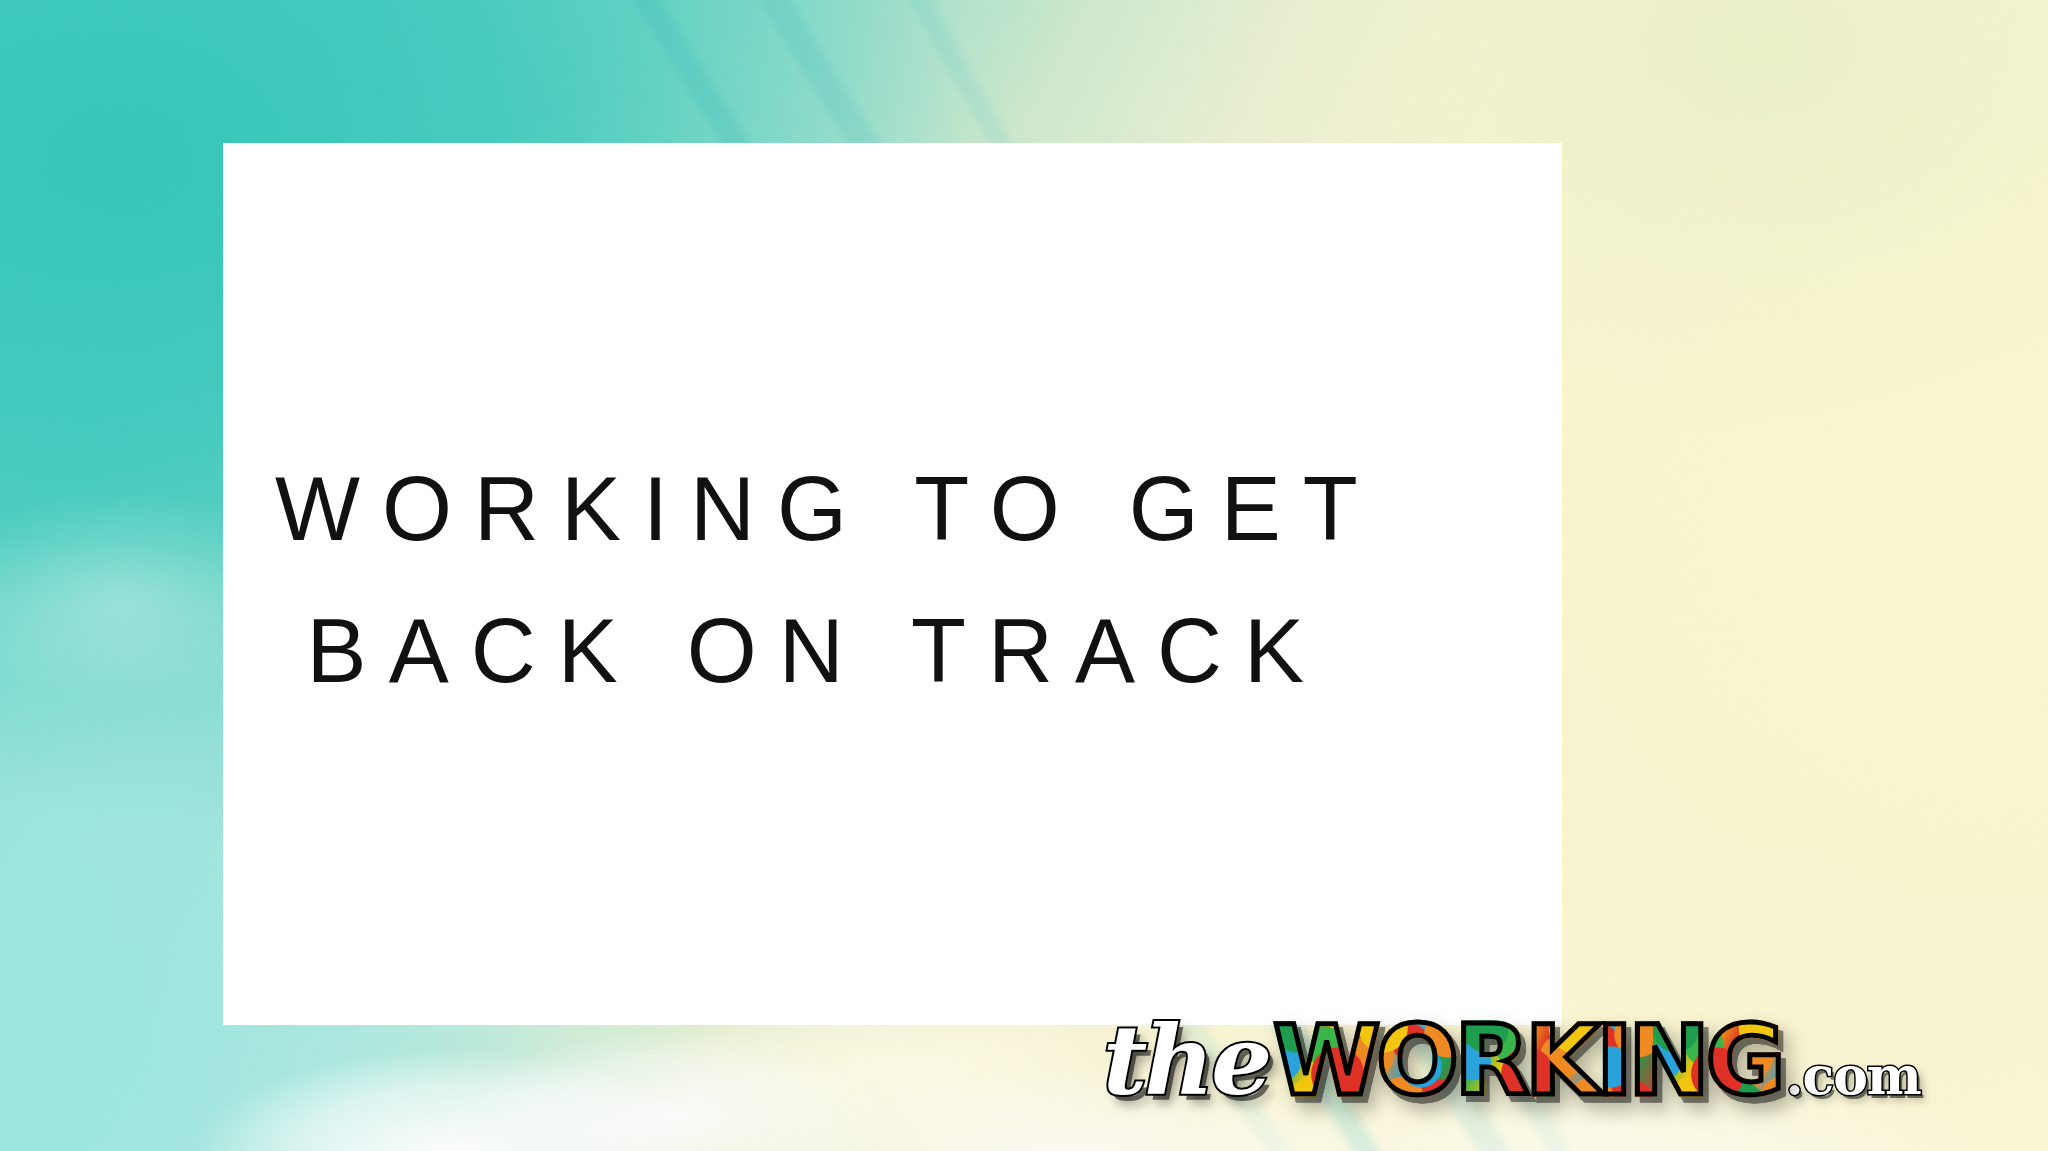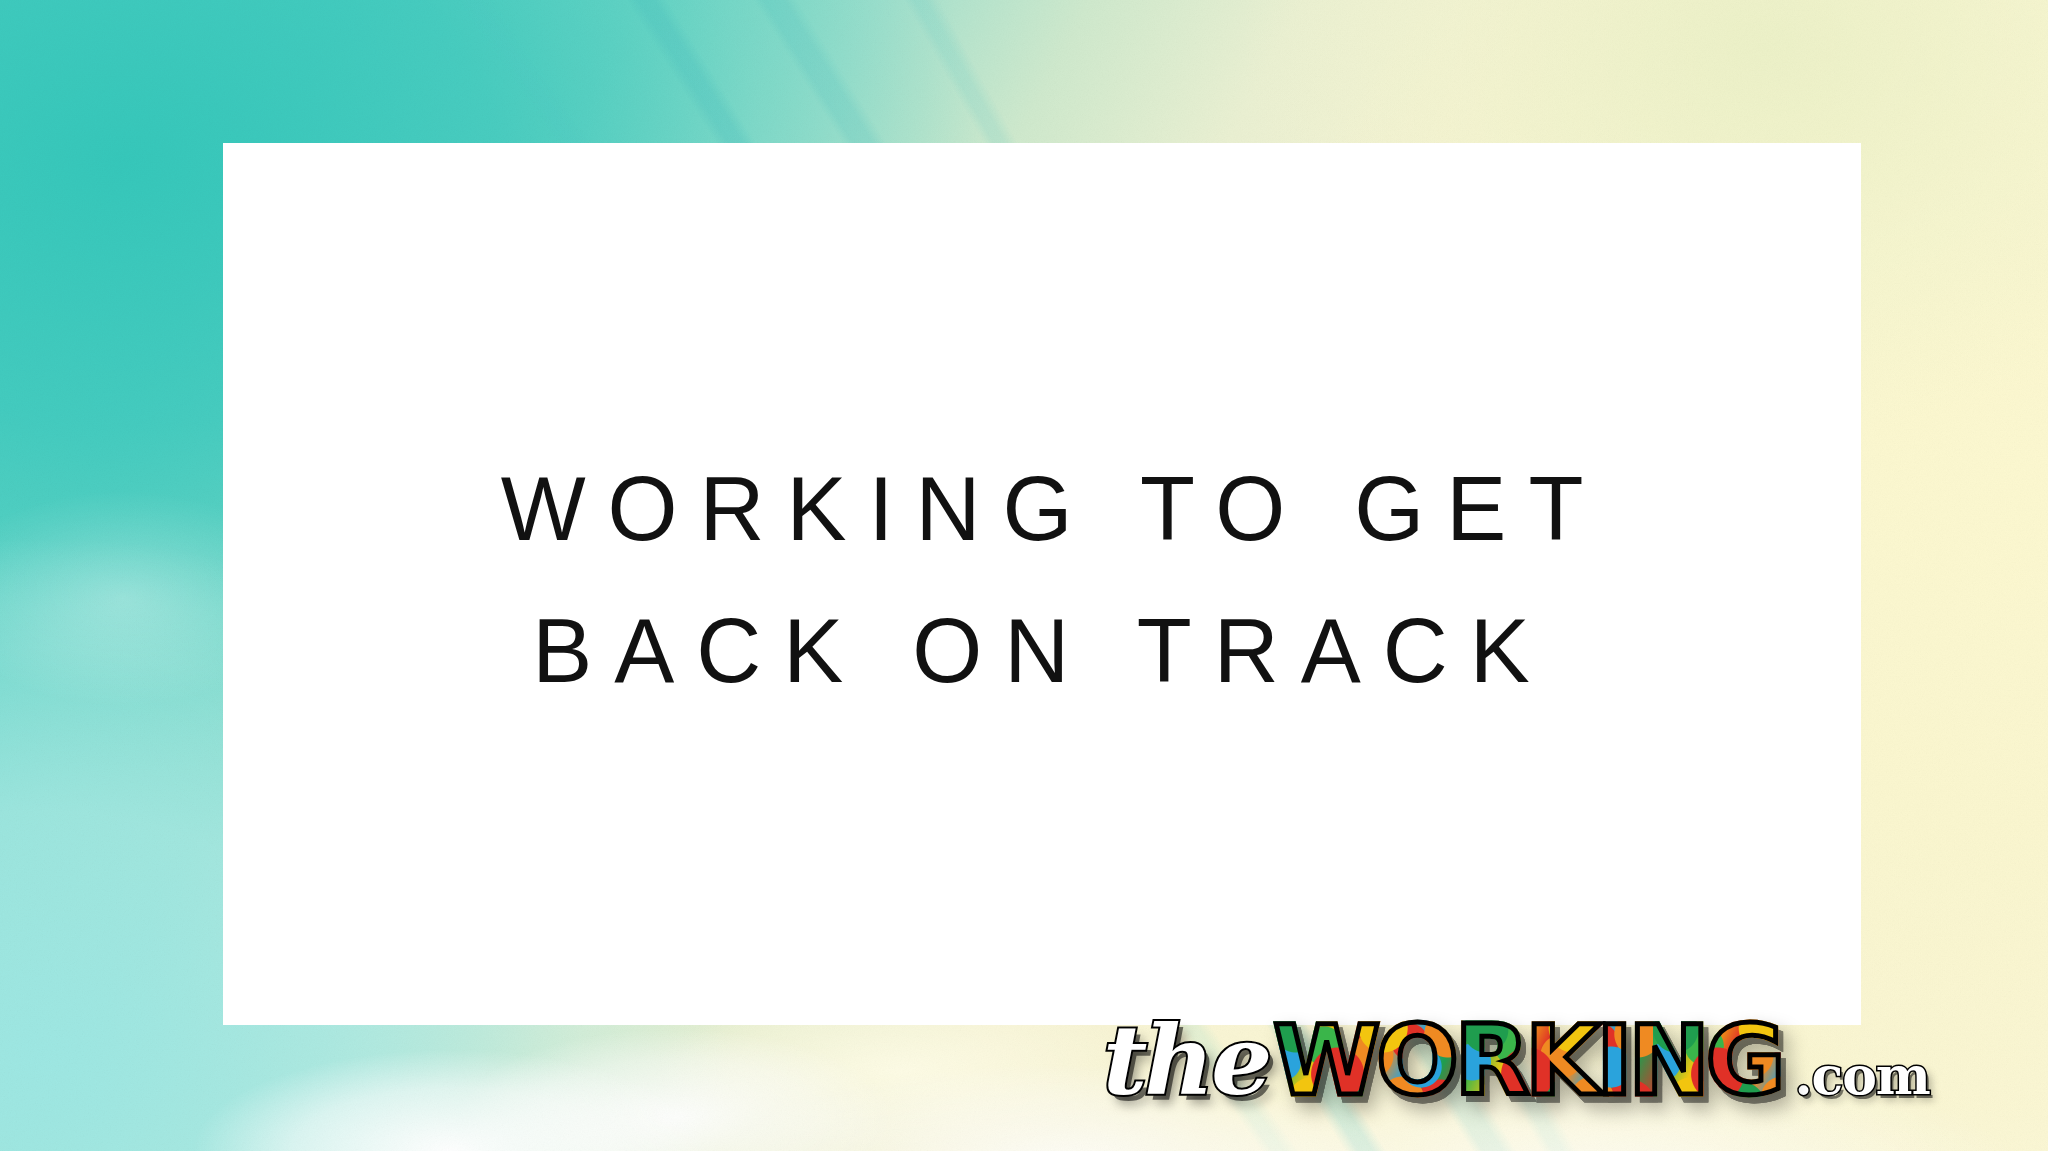--- a/index.html
+++ b/index.html
@@ -106,27 +106,27 @@
   .bg-grain {
     opacity: 0.35;
     mix-blend-mode: multiply;
   }
 
   
   #card {
     position: absolute;
     left: 223px;
     top: 143px;
-    width: 1638px;
+    width: 1339px;
     height: 882px;
     background: #ffffff;
     z-index: 5;
     display: flex;
     align-items: center;
-    justify-content: center;
+    justify-content: flex-start;
   }
 
   #headline {
     margin: 0;
     padding: 0 30px;
     text-align: center;
     color: #111111;
     font-family: "Liberation Sans", sans-serif;
     font-weight: 400;
     font-size: 90px;
@@ -171,21 +171,21 @@
     font-family: "DejaVu Serif", serif;
     font-style: normal;
     font-weight: 700;
     font-size: 52px;
     color: #ffffff;
     -webkit-text-stroke: 3px #000000;
     paint-order: stroke fill;
     text-shadow:
       3px 4px 0 rgba(0,0,0,0.50),
       5px 6px 8px rgba(0,0,0,0.30);
-    margin-left: 11px;
+    margin-left: 2px;
     letter-spacing: -1px;
   }
 
   
   .logo-puzzle {
     position: relative;
     font-family: "DejaVu Sans", sans-serif;
     font-weight: 700;
     font-size: 97px;
     letter-spacing: -4px;

